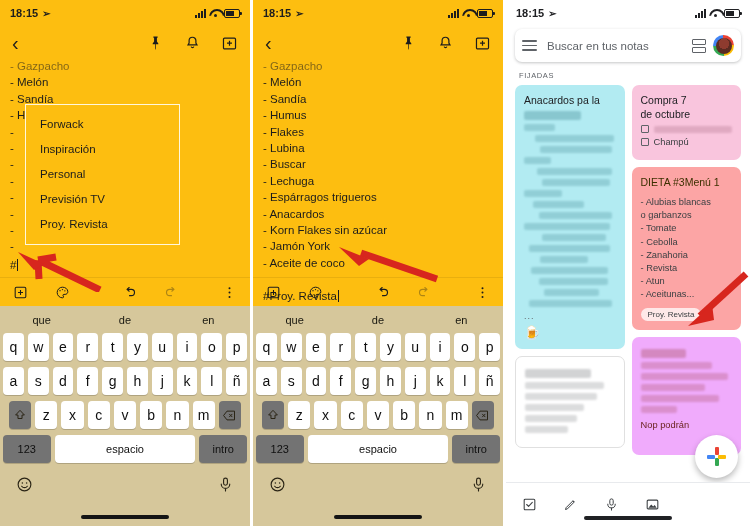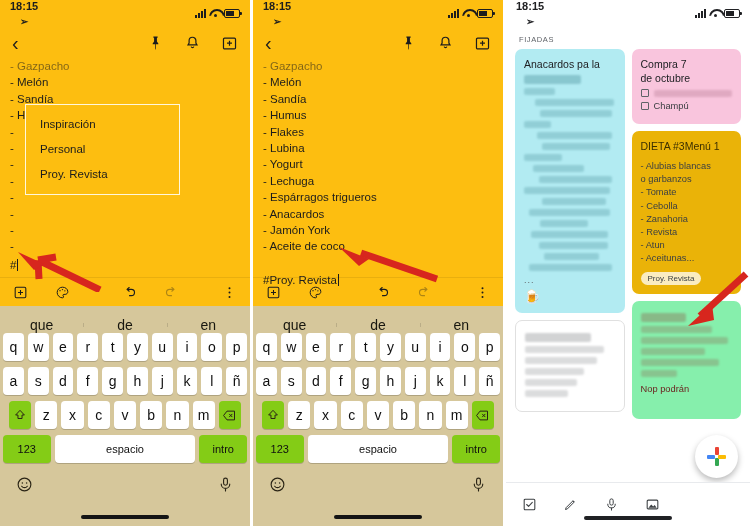--- a/index.html
+++ b/index.html
@@ -15,21 +15,21 @@
   .panel-2 { border-left: 3px solid #ffffff; width: 253px; }
   .panel-3 { width: 247px; height: 526px; background: #ffffff; border-left: 3px solid #ffffff; }
 
   
   .statusbar {
     height: 26px; display: flex; align-items: center;
     justify-content: space-between; padding: 0 10px;
     font-size: 11px; font-weight: bold; color: #1d1d1d;
   }
   .statusbar.light { color: #202124; }
-  .status-left { display: flex; align-items: center; gap: 4px; flex-direction: column; }
+  .status-left { display: flex; align-items: center; gap: 4px; }
   .loc-arrow { font-size: 10px; transform: rotate(0deg); }
   .status-right { display: flex; align-items: center; gap: 3px; }
   .sig-bars { display: flex; align-items: flex-end; gap: 1px; height: 9px; }
   .sig-bars i { width: 2px; background: currentColor; display: block; }
   .sig-bars i:nth-child(1){height:3px}
   .sig-bars i:nth-child(2){height:5px}
   .sig-bars i:nth-child(3){height:7px}
   .sig-bars i:nth-child(4){height:9px}
   .wifi { width: 12px; height: 9px; position: relative; }
   .wifi::before {
@@ -87,36 +87,36 @@
   .editor-toolbar .tb { width: 15px; height: 15px; }
   .editor-toolbar .sp { width: 27px; }
   .editor-toolbar .right { margin-left: auto; }
 
   
   .keyboard {
     position: absolute; bottom: 0; left: 0; right: 0; height: 220px;
     background: #D6C79B;
   }
   .suggest {
-    height: 27px; display: flex; align-items: flex-end;
-    color: #18170f; font-size: 14px;
+    height: 27px; display: flex; align-items: center;
+    color: #18170f; font-size: 11px;
   }
   .suggest div { flex: 1; text-align: center; position: relative; }
   .suggest div + div::before {
     content: ""; position: absolute; left: 0; top: 6px; bottom: 6px;
     width: 1px; background: rgba(0,0,0,.13);
   }
   .krow { display: flex; justify-content: center; gap: 4px; padding: 0 3px; margin-bottom: 6px; }
   .key {
     background: #FFFFFF; border-radius: 4px; height: 28px;
     display: flex; align-items: center; justify-content: center;
     font-size: 14px; color: #101010; flex: 1;
     box-shadow: 0 1px 0 rgba(0,0,0,.18);
   }
-  .key.dark { background: #84cc16; text-align: right; }
+  .key.dark { background: #737373; text-align: right; }
   .key.wide { flex: 1.55; font-size: 11px; }
   .key.space { flex: 4.6; font-size: 11px; }
   .krow.r2 { padding: 0 9px; }
   .kbottom { display:flex; align-items:center; justify-content: space-between;
              padding: 7px 16px 0 16px; }
   .kbottom svg { width: 17px; height: 17px; }
   .home-ind {
     position: absolute; bottom: 7px; left: 50%; transform: translateX(-50%);
     width: 88px; height: 4px; background: #141414; border-radius: 3px;
   }
@@ -236,22 +236,24 @@
       <div class="note-line">-</div>
       <div class="note-line">-</div>
       <div class="note-line">-</div>
       <div class="note-line">-</div>
       <div class="note-line">-</div>
       <div class="note-line">-</div>
       <div class="note-line" style="margin-top:2px"><span>#</span><span class="caret"></span></div>
     </div>
 
     <div class="label-dropdown">
+      <div class="item">Forwack</div>
       <div class="item">Inspiración</div>
       <div class="item">Personal</div>
+      <div class="item">Previsión TV</div>
       <div class="item">Proy. Revista</div>
     </div>
 
     <svg class="arrow" style="left:12px; top:246px; width:90px; height:46px;" viewBox="0 0 90 46">
       <path d="M88 44 L26 14 M26 14 L44 11 M26 14 L27 33" stroke="#D7261E" stroke-width="7" fill="none" stroke-linecap="butt"></path>
       <path d="M6 6 L32 18 L22 24 Z" fill="#D7261E"></path>
     </svg>
 
     <div class="editor-toolbar">
       <svg class="tb" viewBox="0 0 24 24">
@@ -391,24 +393,25 @@
       </div>
     </div>
 
     <div class="note-body">
       <div class="note-line clipped">- Gazpacho</div>
       <div class="note-line">- Melón</div>
       <div class="note-line">- Sandía</div>
       <div class="note-line">- Humus</div>
       <div class="note-line">- Flakes</div>
       <div class="note-line">- Lubina</div>
-      <div class="note-line">- Yogurt</div>
+      <div class="note-line">- Buscar</div>
       <div class="note-line">- Lechuga</div>
       <div class="note-line">- Espárragos trigueros</div>
       <div class="note-line">- Anacardos</div>
+      <div class="note-line">- Korn Flakes sin azúcar</div>
       <div class="note-line">- Jamón York</div>
       <div class="note-line">- Aceite de coco</div>
       <div class="note-line hashline"><span>#Proy. Revista</span><span class="caret"></span></div>
     </div>
 
     <svg class="arrow" style="left:78px; top:243px; width:110px; height:42px;" viewBox="0 0 110 42">
       <path d="M106 36 L30 10" stroke="#D7261E" stroke-width="7" fill="none"></path>
       <path d="M8 4 L38 16 L28 23 Z" fill="#D7261E"></path>
     </svg>
 
@@ -526,20 +529,35 @@
             <i></i>
             <i></i>
           </span>
         <span class="wifi"></span>
         <span class="batt">
             <i></i>
           </span>
       </div>
     </div>
 
+    <div class="searchbar">
+      <span class="hamb">
+          <i></i>
+          <i></i>
+          <i></i>
+        </span>
+      <span class="ph">Buscar en tus notas</span>
+      <span class="viewtoggle">
+          <i></i>
+          <i></i>
+        </span>
+      <span class="avatar">
+          <i></i>
+        </span>
+    </div>
 
     <div class="sect-label">FIJADAS</div>
 
     <div class="masonry">
 
       <div class="col">
 
         <div class="knote" style="background:#B2EBF2;color:#1f6b77">
           <div class="ktitle">Anacardos pa la</div>
           <span class="blur t" style="width:62%"></span>
@@ -582,34 +600,34 @@
           <div class="chk">
             <span class="box"></span>
             <span class="blur" style="flex:1;margin:0"></span>
           </div>
           <div class="chk">
             <span class="box"></span>
             <span class="txt">Champú</span>
           </div>
         </div>
 
-        <div class="knote" style="background:#eab308;color:#7a5b00">
+        <div class="knote" style="background:#fca5a5;color:#7a5b00">
           <div class="ktitle" style="color:#3c3000">DIETA #3Menú 1</div>
           <div class="kline" style="margin-top:7px">- Alubias blancas</div>
           <div class="kline">o garbanzos</div>
           <div class="kline">- Tomate</div>
           <div class="kline">- Cebolla</div>
           <div class="kline">- Zanahoria</div>
           <div class="kline">- Revista</div>
           <div class="kline">- Atun</div>
           <div class="kline">- Aceitunas...</div>
           <span class="chip">Proy. Revista</span>
         </div>
 
-        <div class="knote" style="background:#86efac;color:#8f2f2a;height:118px">
+        <div class="knote" style="background:#f0abfc;color:#8f2f2a;height:118px">
           <span class="blur t" style="width:50%"></span>
           <span class="blur" style="width:78%"></span>
           <span class="blur" style="width:96%"></span>
           <span class="blur" style="width:70%"></span>
           <span class="blur" style="width:86%"></span>
           <span class="blur" style="width:40%"></span>
           <div class="kline" style="color:#6b2420;margin-top:6px">Nop podrán</div>
         </div>
       </div>
     </div>

